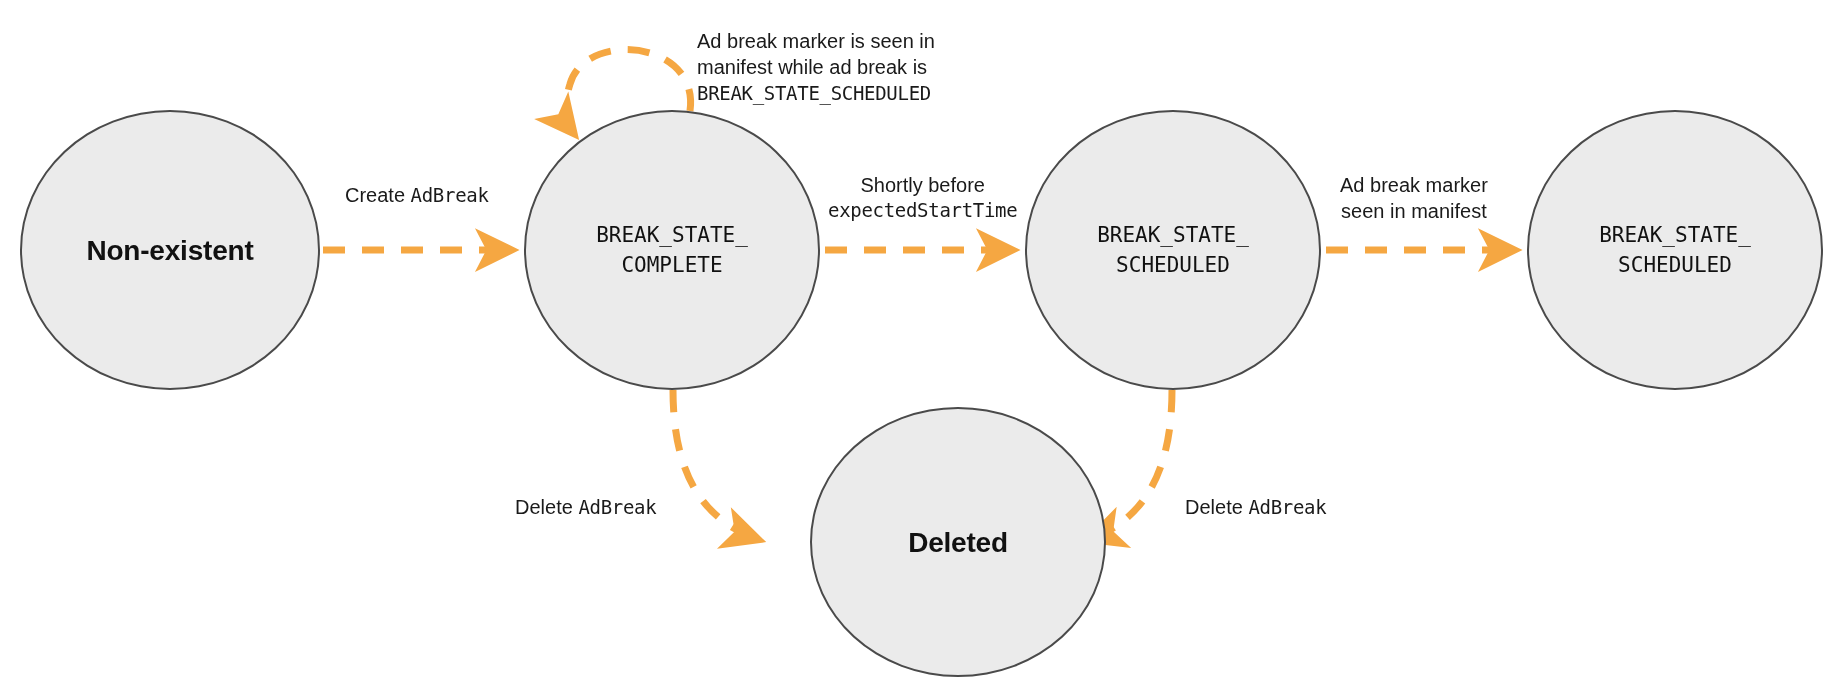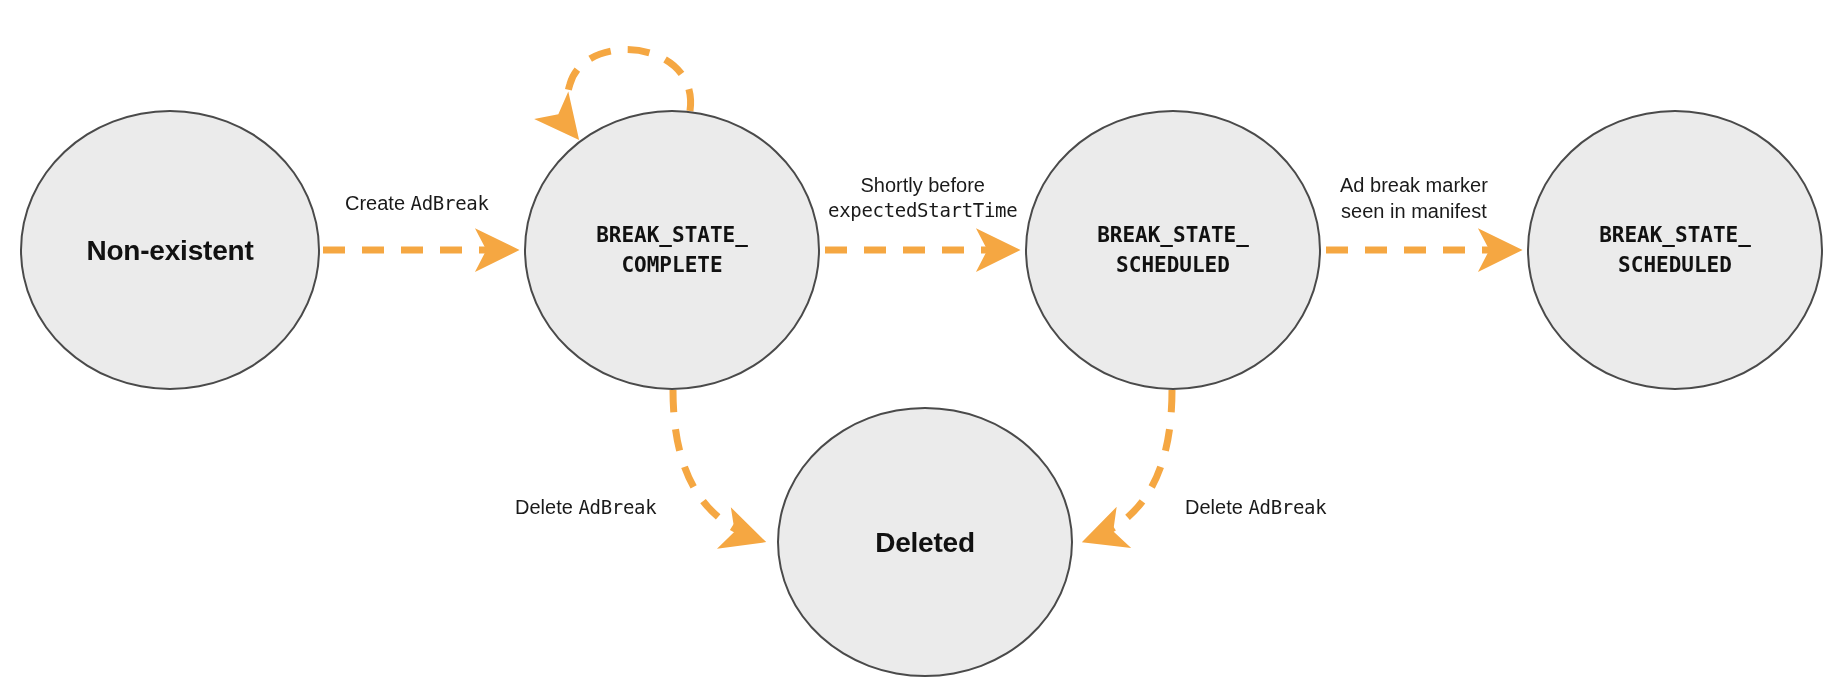--- a/index.html
+++ b/index.html
@@ -40,21 +40,21 @@
   .node-label-sans {
     font-family: "Liberation Sans", sans-serif;
     font-weight: bold;
     font-size: 28px;
     color: #111111;
     letter-spacing: -0.2px;
     line-height: 1.25;
   }
   .node-label-mono {
     font-family: "DejaVu Sans Mono", monospace;
-    font-weight: bold;
+    font-weight: normal;
     font-size: 21px;
     color: #111111;
     line-height: 1.45;
     white-space: pre;
   }
 
   
   .edge-label {
     position: absolute;
     font-family: "Liberation Sans", sans-serif;
@@ -109,28 +109,33 @@
   <div class="node" style="left:1025px; top:110px; width:296px; height:280px;">
     <span class="node-label-mono">BREAK_STATE_</span>
     <span class="node-label-mono">SCHEDULED</span>
   </div>
 
   <div class="node" style="left:1527px; top:110px; width:296px; height:280px;">
     <span class="node-label-mono">BREAK_STATE_</span>
     <span class="node-label-mono">SCHEDULED</span>
   </div>
 
-  <div class="node" style="left:777px; top:407px; width:296px; height:270px;">
+  <div class="node" style="left:810px; top:407px; width:296px; height:270px;">
     <span class="node-label-sans">Deleted</span>
   </div>
 
-  <div class="edge-label" style="left:345px; top:190px;">
+  <div class="edge-label" style="left:345px; top:182px;">
     <span>Create </span><span class="mono">AdBreak</span>
   </div>
 
+  <div class="edge-label" style="left:697px; top:28px;">
+    <span class="lbl-line">Ad break marker is seen in</span>
+    <span class="lbl-line">manifest while ad break is</span>
+    <span class="lbl-line mono">BREAK_STATE_SCHEDULED</span>
+  </div>
 
   <div class="edge-label align-center" style="left:1340px; top:172px;">
     <span class="lbl-line">Ad break marker</span>
     <span class="lbl-line">seen in manifest</span>
   </div>
 
   <div class="edge-label align-center" style="left:828px; top:172px;">
     <span class="lbl-line">Shortly before</span>
     <span class="lbl-line mono">expectedStartTime</span>
   </div>

